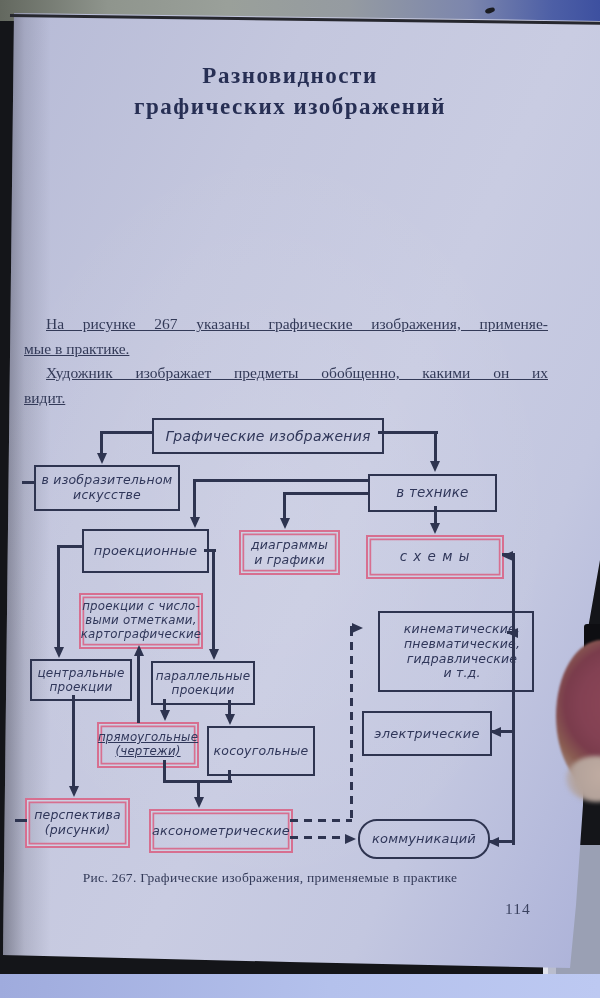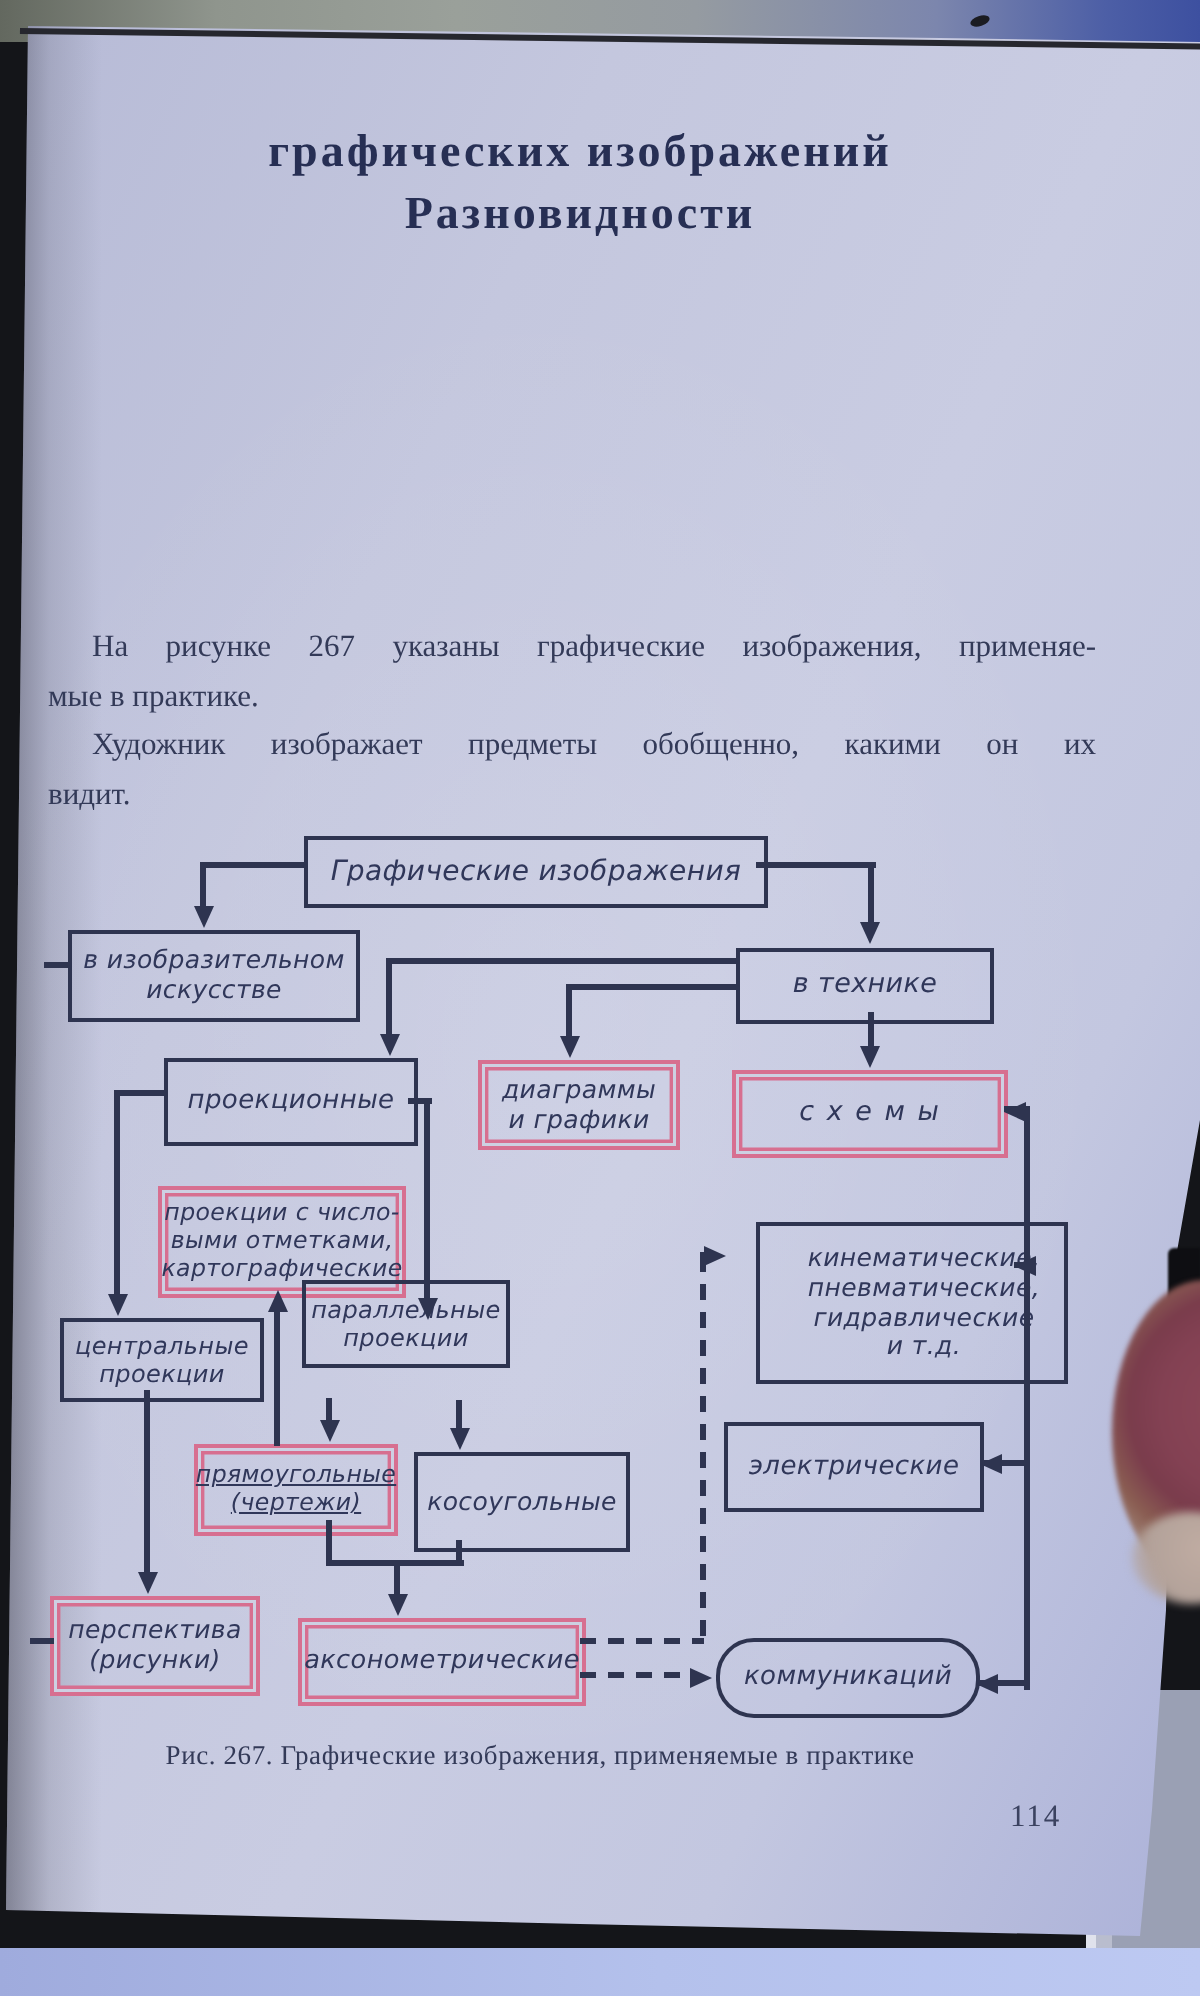--- a/index.html
+++ b/index.html
@@ -62,21 +62,21 @@
     background:radial-gradient(circle at 60% 40%, #c0aca2 0%, #b3a29a 60%, rgba(179,162,154,0) 100%);
   }
   
   .content{position:absolute;left:0;top:0;width:600px;height:998px;z-index:5;color:var(--ink);}
   .title{
     position:absolute;left:0;top:60px;width:580px;text-align:center;
     color:#272f54;font-weight:bold;font-size:23px;line-height:31px;letter-spacing:1.5px;
   }
   .bodytext{
     position:absolute;left:24px;top:312px;width:524px;
-    color:#333a58;font-size:15.5px;line-height:24.6px;
+    color:#333a58;font-size:15.5px;line-height:24.6px;text-decoration:underline;
   }
   .jline{text-align:justify;text-align-last:justify;text-indent:22px;}
   .fig-caption{
     position:absolute;left:40px;top:870px;width:460px;text-align:center;
     color:#333a58;font-size:13.5px;letter-spacing:0.3px;
   }
   .page-number{
     position:absolute;left:505px;top:900px;color:#3b4260;font-size:15.5px;letter-spacing:1px;
   }
   
@@ -109,22 +109,22 @@
   <div class="under-page"></div>
   <div class="bottom-strip"></div>
   <div class="page"></div>
   <div class="gutter-shadow"></div>
   <div class="page-top-line"></div>
   <div class="top-speck"></div>
 
   <div class="content">
 
     <div class="title">
+      <div>Разновидности</div>
       <div>графических изображений</div>
-      <div>Разновидности</div>
     </div>
 
     <div class="bodytext">
       <div class="jline">На рисунке 267 указаны графические изображения, применяе-</div>
       <div>мые в практике.</div>
       <div class="jline">Художник изображает предметы обобщенно, какими он их</div>
       <div>видит.</div>
     </div>
 
     <div>
@@ -139,21 +139,21 @@
       <div class="node pink" style="left:366px;top:535px;width:134px;height:40px;font-size:13.5px;letter-spacing:1px;">с х е м ы</div>
       <div class="node pink" style="left:79px;top:593px;width:120px;height:52px;font-size:11.8px;">проекции с число-
 выми отметками,
 картографические</div>
       <div class="node" style="left:378px;top:611px;width:140px;height:77px;padding-left:12px;">кинематические,
 пневматические,
 гидравлические
 и т.д.</div>
       <div class="node" style="left:30px;top:659px;width:98px;height:38px;font-size:12px;">центральные
 проекции</div>
-      <div class="node" style="left:151px;top:640px;width:100px;height:40px;font-size:12px;">параллельные
+      <div class="node" style="left:151px;top:661px;width:100px;height:40px;font-size:12px;">параллельные
 проекции</div>
       <div class="node pink" style="left:97px;top:722px;width:98px;height:42px;font-size:11.8px;text-decoration:underline;">прямоугольные
 (чертежи)</div>
       <div class="node" style="left:207px;top:726px;width:104px;height:46px;">косоугольные</div>
       <div class="node" style="left:362px;top:711px;width:126px;height:41px;font-size:13px;">электрические</div>
       <div class="node pink" style="left:25px;top:798px;width:101px;height:46px;">перспектива
 (рисунки)</div>
       <div class="node pink" style="left:149px;top:809px;width:140px;height:40px;font-size:12.8px;">аксонометрические</div>
       <div class="node" style="left:358px;top:819px;width:128px;height:36px;font-size:13px;border-radius:19px;">коммуникаций</div>
 

